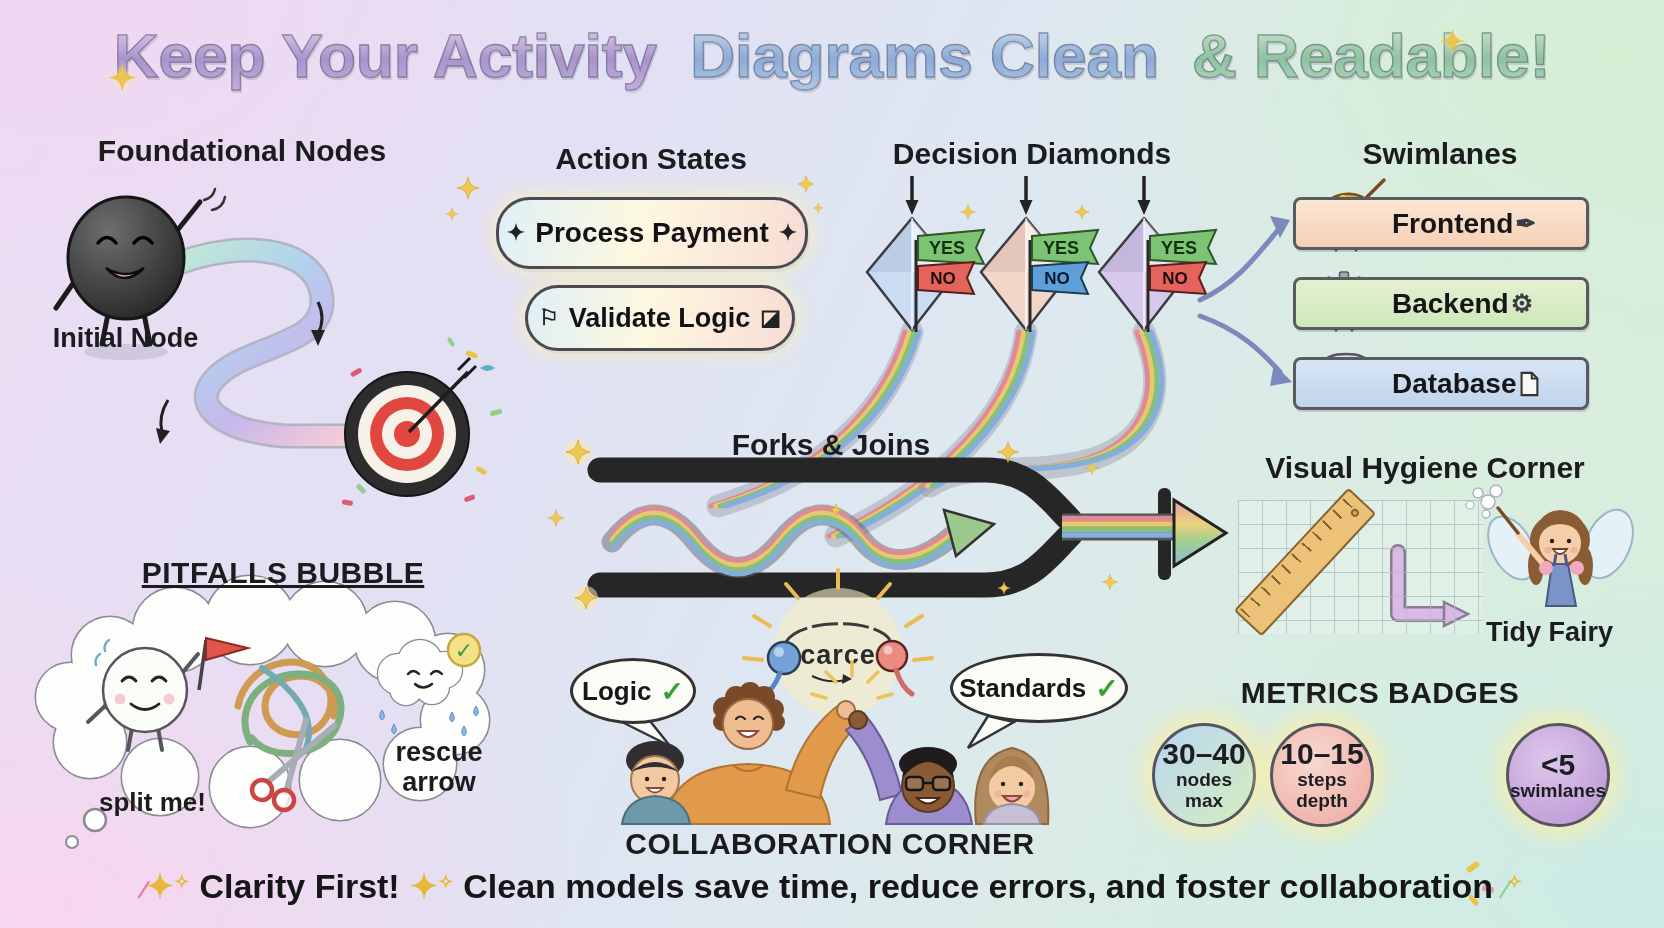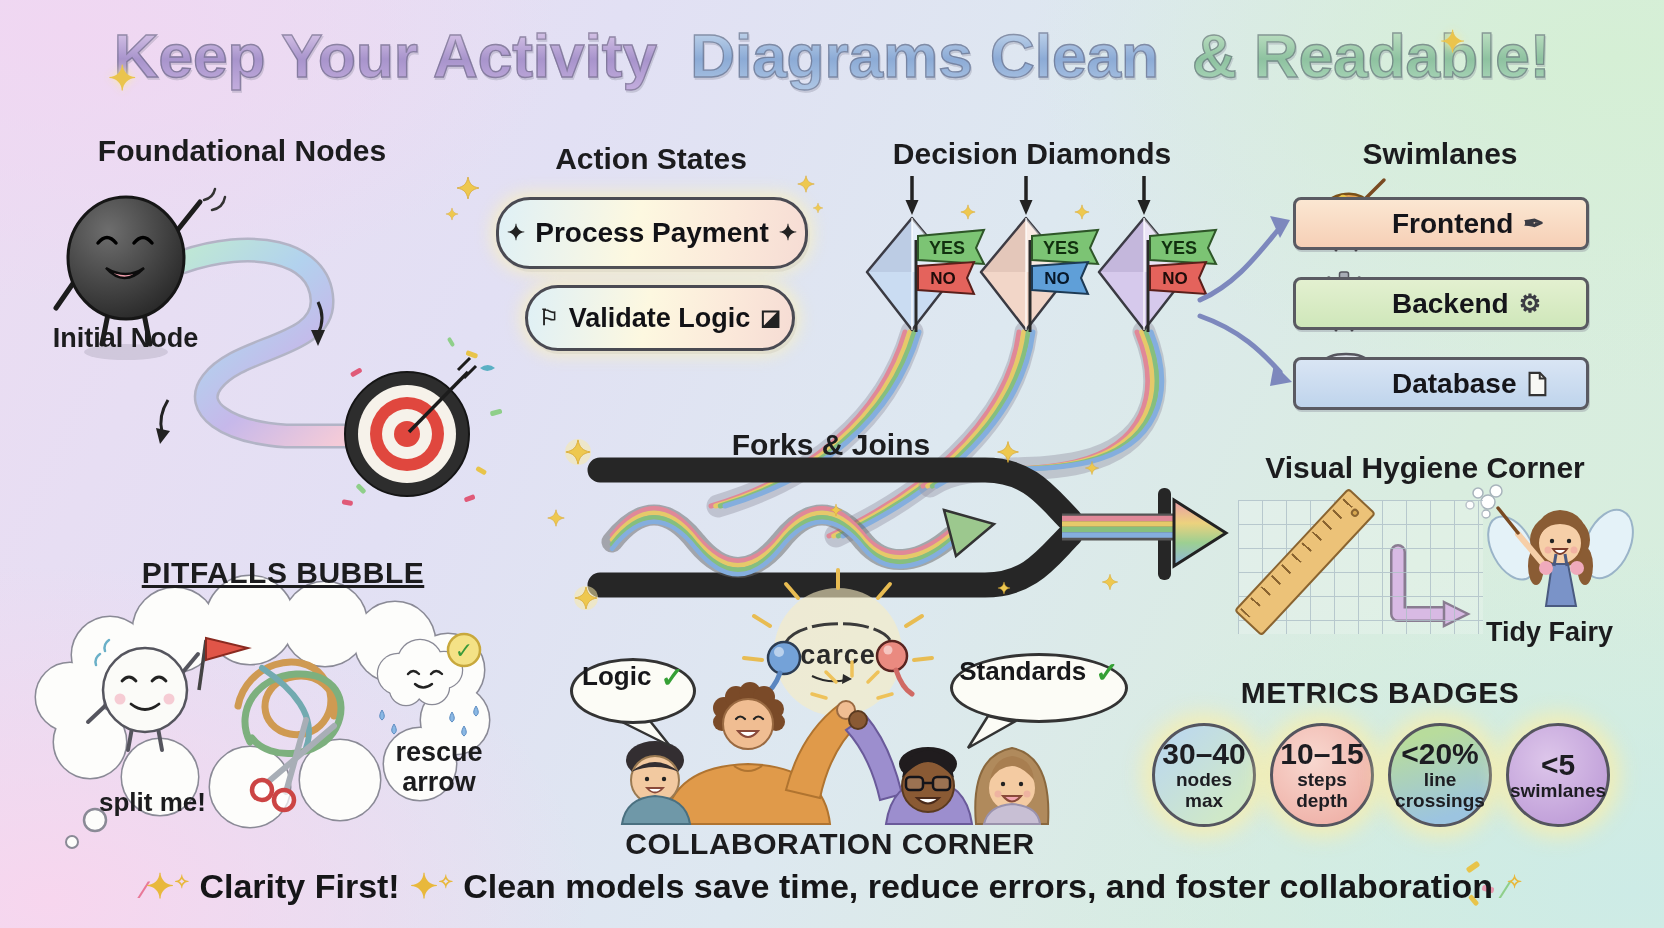--- a/index.html
+++ b/index.html
@@ -21,35 +21,35 @@
   .tp3{background-image:linear-gradient(180deg,#d0ecd0 0%,#8ec2a0 55%,#b2dcc0 100%);margin-left:16px;}
   .spk{position:absolute;color:#eac44e;font-weight:bold;text-shadow:0 0 8px rgba(250,235,160,.9);}
   .h{position:absolute;font-weight:bold;font-size:30px;color:#1c1c1e;text-align:center;white-space:nowrap;}
   .lbl{position:absolute;font-weight:bold;font-size:27px;color:#1c1c1e;text-align:center;line-height:1.1;}
   .pill{position:absolute;border:3px solid #4a4a52;border-radius:34px;display:flex;align-items:center;justify-content:center;gap:10px;
     font-weight:bold;font-size:28px;color:#121216;
     background:linear-gradient(100deg,#dff0f6 0%,#fdf8e0 45%,#fbe9da 75%,#f6dcd4 100%);
     box-shadow:0 0 16px 5px rgba(250,240,190,.75), 2px 3px 0 rgba(140,140,160,.25);}
   .pill .ink{font-size:22px;color:#222;}
   .lane{position:absolute;left:1293px;width:296px;height:53px;border:3px solid #5a5a62;border-radius:8px;
-    display:flex;align-items:center;padding-left:96px;gap:10px;box-sizing:border-box;
+    display:flex;align-items:center;padding-left:96px;gap:2px;box-sizing:border-box;
     font-weight:bold;font-size:28px;color:#15151a;box-shadow:1px 2px 0 rgba(120,120,140,.3);}
   .lane .tic{font-size:25px;color:#3c3c44;line-height:1;}
   .grid{position:absolute;left:1238px;top:500px;width:245px;height:134px;opacity:.85;
     background-color:rgba(250,252,250,.25);
     background-image:linear-gradient(#b2c2ca 1.5px, transparent 1.5px),linear-gradient(90deg,#b2c2ca 1.5px, transparent 1.5px);
     background-size:24px 24px;}
   .ruler{position:absolute;left:1221px;top:543px;width:168px;height:38px;transform:rotate(-47deg);
     background:#ecc278;border:2.5px solid #8a6430;border-radius:4px;box-sizing:border-box;}
   .ruler::before{content:"";position:absolute;left:3px;right:3px;top:2px;height:12px;
     background:repeating-linear-gradient(90deg,#8a6430 0 2px, transparent 2px 15px);}
   .ruler::after{content:"";position:absolute;right:8px;top:16px;width:8px;height:8px;border-radius:50%;
     background:#d8a850;border:2px solid #8a6430;box-sizing:border-box;}
   .speech{position:absolute;background:#fcfcf6;border:3px solid #333;border-radius:50%;
-    display:flex;justify-content:center;gap:9px;font-weight:bold;font-size:26px;color:#17171a;}
+    display:flex;align-items:center;justify-content:center;gap:9px;font-weight:bold;font-size:26px;color:#17171a;}
   .speech .chk{color:#35a035;font-size:28px;}
   .badge{position:absolute;width:104px;height:104px;border-radius:50%;border:3px solid #55555e;box-sizing:border-box;
     display:flex;flex-direction:column;align-items:center;justify-content:center;text-align:center;
     font-weight:bold;color:#1d1d22;box-shadow:0 0 20px 10px rgba(247,238,173,.8);}
   .badge .bv{font-size:30px;line-height:1;}
   .badge .bl{font-size:19px;line-height:.98;margin-top:2px;}
   .b1{left:1152px;top:723px;background:linear-gradient(135deg,#bcd8ee 10%,#cfe8c8 80%);}
   .b2{left:1270px;top:723px;background:radial-gradient(circle at 40% 35%,#f8d8d0,#eda89e);}
   .b3{left:1388px;top:723px;background:linear-gradient(165deg,#b8dc9c 15%,#9cc4e0 85%);}
   .b4{left:1506px;top:723px;background:radial-gradient(circle at 40% 35%,#ddc6ea,#b894d4);}
@@ -575,25 +575,20 @@
   <div class="badge b1">
     <span class="bv">30–40</span>
     <span class="bl">nodes</span>
     <span class="bl">max</span>
   </div>
   <div class="badge b2">
     <span class="bv">10–15</span>
     <span class="bl">steps</span>
     <span class="bl">depth</span>
   </div>
-  <div class="badge b3">
-    <span class="bv">&lt;20%</span>
-    <span class="bl">line</span>
-    <span class="bl">crossings</span>
-  </div>
   <div class="badge b4">
     <span class="bv">&lt;5</span>
     <span class="bl">swimlanes</span>
   </div>
 
   <div class="tagline">
     <span class="pk">∕</span><span class="g">✦</span><span class="g2">✧</span><span class="sp">Clarity First!</span><span class="g">✦</span><span class="g2">✧</span><span class="sp">Clean models save time, reduce errors, and foster collaboration</span><span class="gr">∕</span><span class="g2">✧</span>
   </div>
 
 </div>

